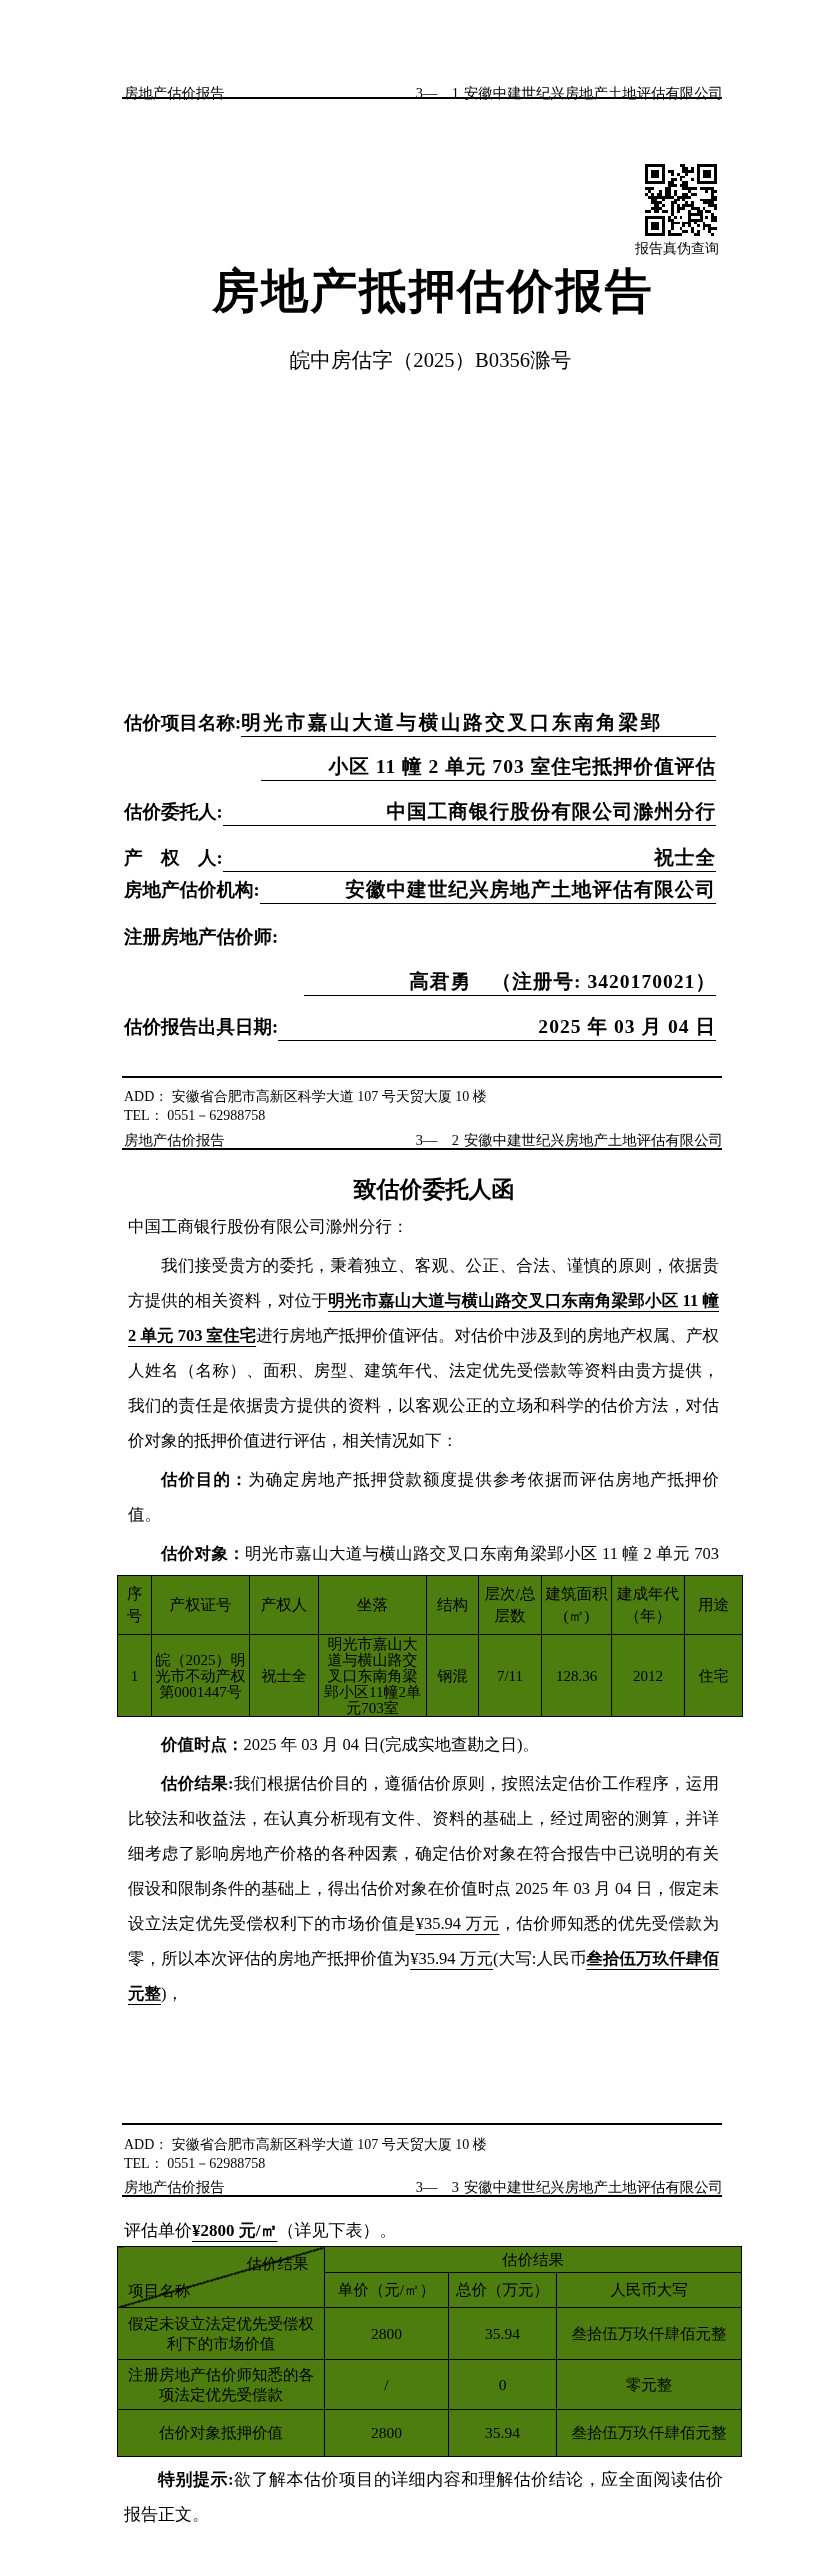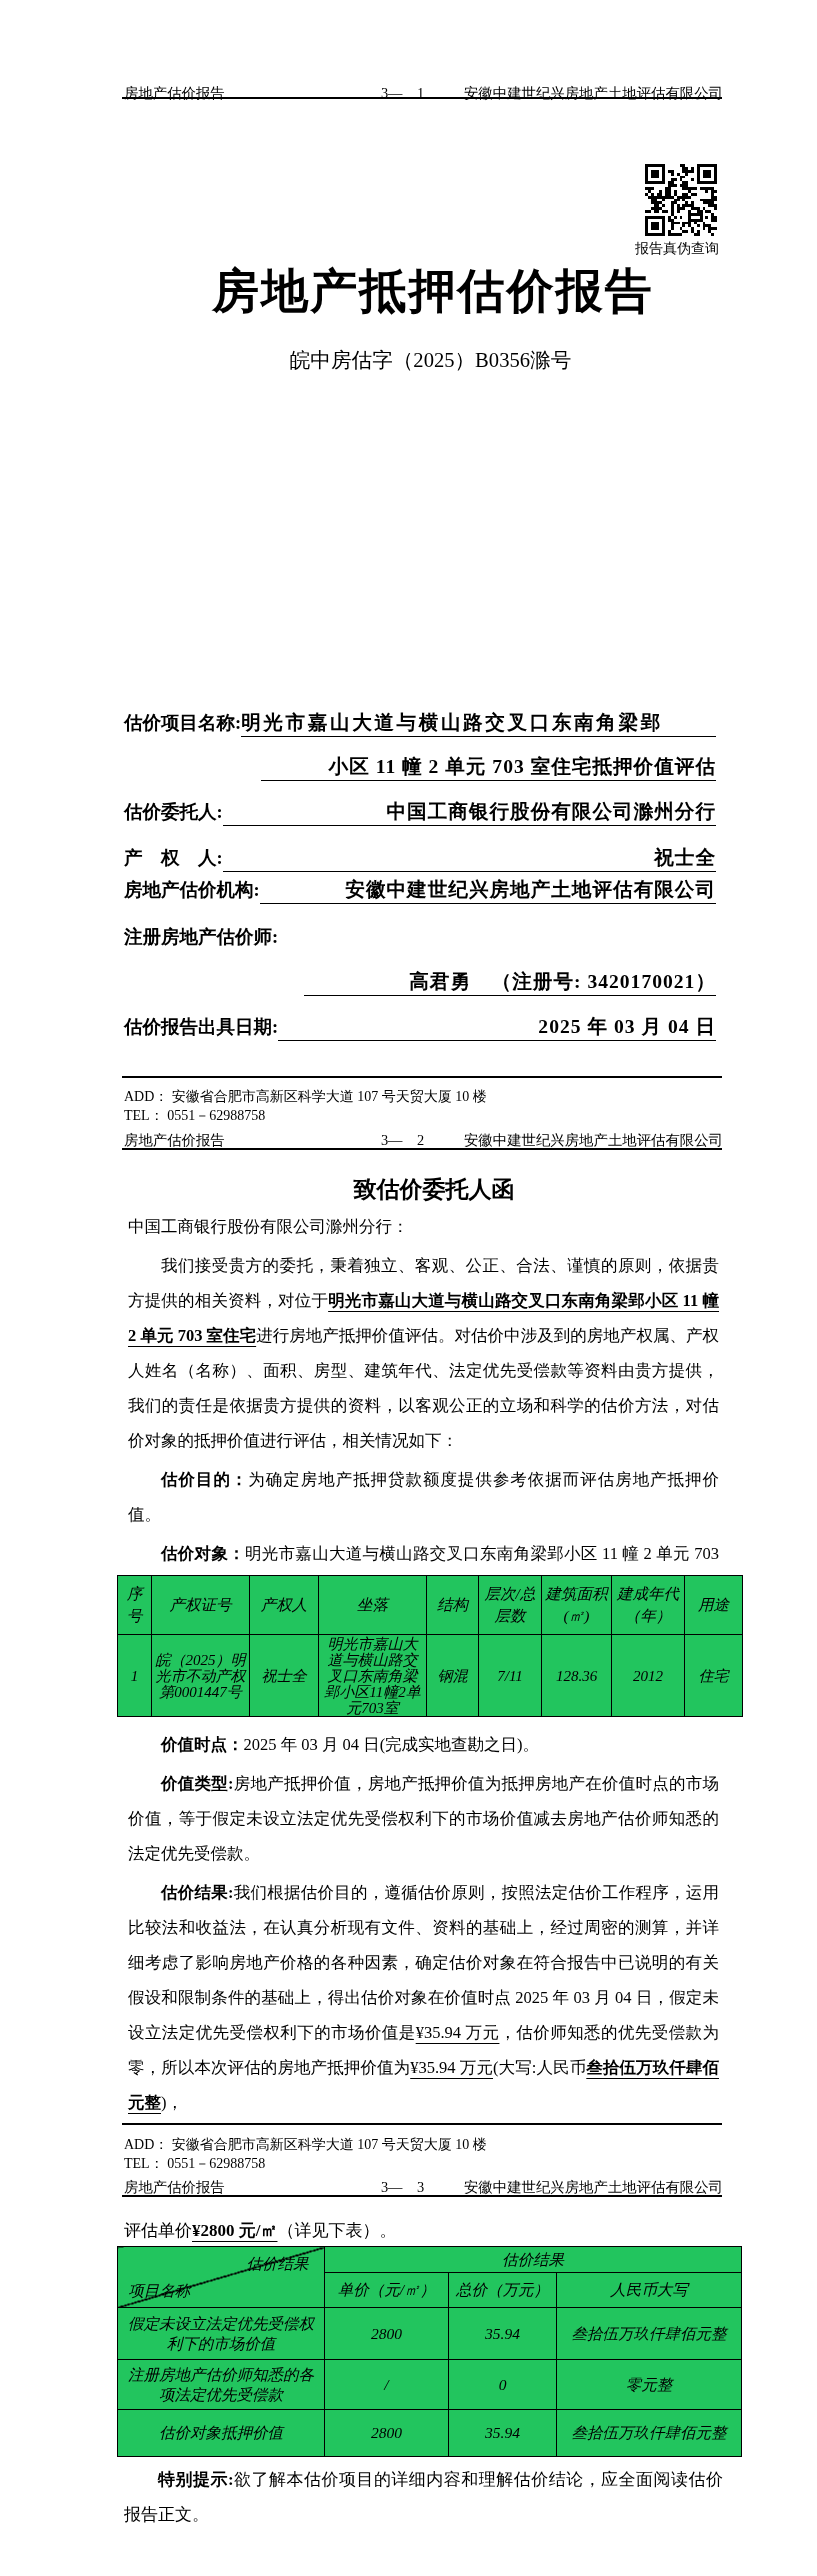--- a/index.html
+++ b/index.html
@@ -4,21 +4,21 @@
 <style>
   html,body{margin:0;padding:0;}
   body{
     width:818px;height:3300px;position:relative;background:#ffffff;color:#000;
     font-family:"Liberation Serif","DejaVu Serif",serif;
     -webkit-font-smoothing:antialiased;
   }
   .abs{position:absolute;}
   
   .pghdr{left:124px;width:599px;font-size:14.4px;white-space:nowrap;}
-  .pghdr .c{position:absolute;left:232px;width:93px;text-align:center;}
+  .pghdr .c{position:absolute;left:242px;width:93px;text-align:right;}
   .pghdr .r{position:absolute;right:0;top:0;}
   .rule{left:122px;width:600px;background:#000;}
   
   .ft{left:124px;font-size:14px;white-space:nowrap;}
   
   .qrbox{left:645px;top:164px;width:72px;height:72px;}
   .qrlabel{left:635px;top:240px;width:93px;font-size:14px;}
   .big-title{left:0;top:260px;width:818px;text-align:center;text-indent:48px;
     font-size:47px;font-weight:bold;letter-spacing:2.1px;white-space:nowrap;}
   .doc-no{left:0;top:346px;width:818px;text-align:center;text-indent:43px;
@@ -34,21 +34,21 @@
   .letter-title{left:0;top:1174px;width:818px;text-align:center;text-indent:50px;
     font-size:23px;font-weight:bold;}
   .body-block{left:124px;width:599px;font-size:16.5px;line-height:35px;
     text-align:justify;color:#000;}
   .body-block p{margin:4px;text-indent:33px;}
   .body-block p.nosind{text-indent:0;}
   .b{font-weight:bold;}
   .u{text-decoration:underline;text-underline-offset:4.6px;text-decoration-thickness:1px;}
   
   table{border-collapse:collapse;table-layout:fixed;}
-  .dtable{position:absolute;left:117px;background:#22c55e;font-style:italic;}
+  .dtable{position:absolute;left:117px;background:#4d7c0f;}
   .dtable td,.dtable th{border:1px solid #000;text-align:center;vertical-align:middle;
     font-weight:normal;padding:0 3.1px;overflow:hidden;}
   #ptable{top:1575px;width:624px;}
   #ptable th{font-size:15.5px;line-height:21.6px;height:58px;}
   #ptable td{font-size:15px;line-height:16px;height:81px;}
   #vtable{top:2246px;width:624px;}
   #vtable th,#vtable td{font-size:15.5px;line-height:19.6px;}
   #vtable .corner{position:relative;padding:0;
     background:linear-gradient(to bottom right,transparent calc(50% - 0.8px),#000 calc(50% - 0.8px),#000 calc(50% + 0.8px),transparent calc(50% + 0.8px));}
   #vtable .corner .ct{position:absolute;top:7.2px;right:15.5px;}
@@ -378,21 +378,20 @@
       <td>7/11</td>
       <td>128.36</td>
       <td>2012</td>
       <td>住宅</td>
     </tr>
   </tbody>
     </table>
 
   <div class="abs body-block" style="top:1723px">
     <p><span class="b">价值时点：</span><span>2025 年 03 月 04 日(完成实地查勘之日)。</span></p>
-    <p><span class="b">价值类型:</span><span>房地产抵押价值，房地产抵押价值为抵押房地产在价值时点的市场价值，等于假定未设立法定优先受偿权利下的市场价值减去房地产估价师知悉的法定优先受偿款。</span></p>
     <p><span class="b">估价结果:</span><span>我们根据估价目的，遵循估价原则，按照法定估价工作程序，运用比较法和收益法，在认真分析现有文件、资料的基础上，经过周密的测算，并详细考虑了影响房地产价格的各种因素，确定估价对象在符合报告中已说明的有关假设和限制条件的基础上，得出估价对象在价值时点 2025 年 03 月 04 日，假定未设立法定优先受偿权利下的市场价值是</span><span class="u">¥35.94 万元</span><span>，估价师知悉的优先受偿款为零，所以本次评估的房地产抵押价值为</span><span class="u">¥35.94 万元</span><span>(大写:人民币</span><span class="u b">叁拾伍万玖仟肆佰元整</span><span>)，</span></p>
   </div>
 
   <div class="abs rule" style="top:2123px;height:1.5px"></div>
   <div class="abs ft" style="top:2136px">ADD： 安徽省合肥市高新区科学大道 107 号天贸大厦 10 楼</div>
   <div class="abs ft" style="top:2155px">TEL： 0551－62988758</div>
 </section>
 
 <section>
   <div class="abs pghdr" style="top:2178px">

